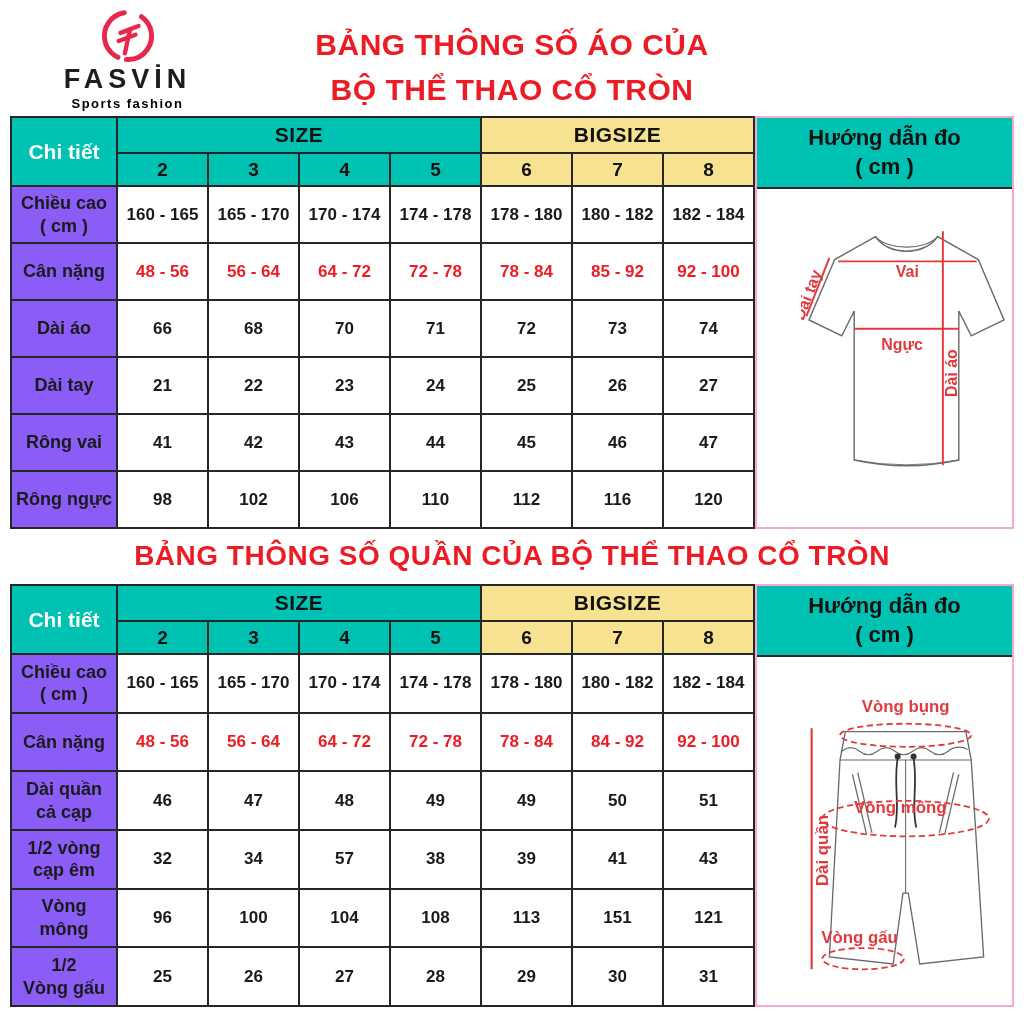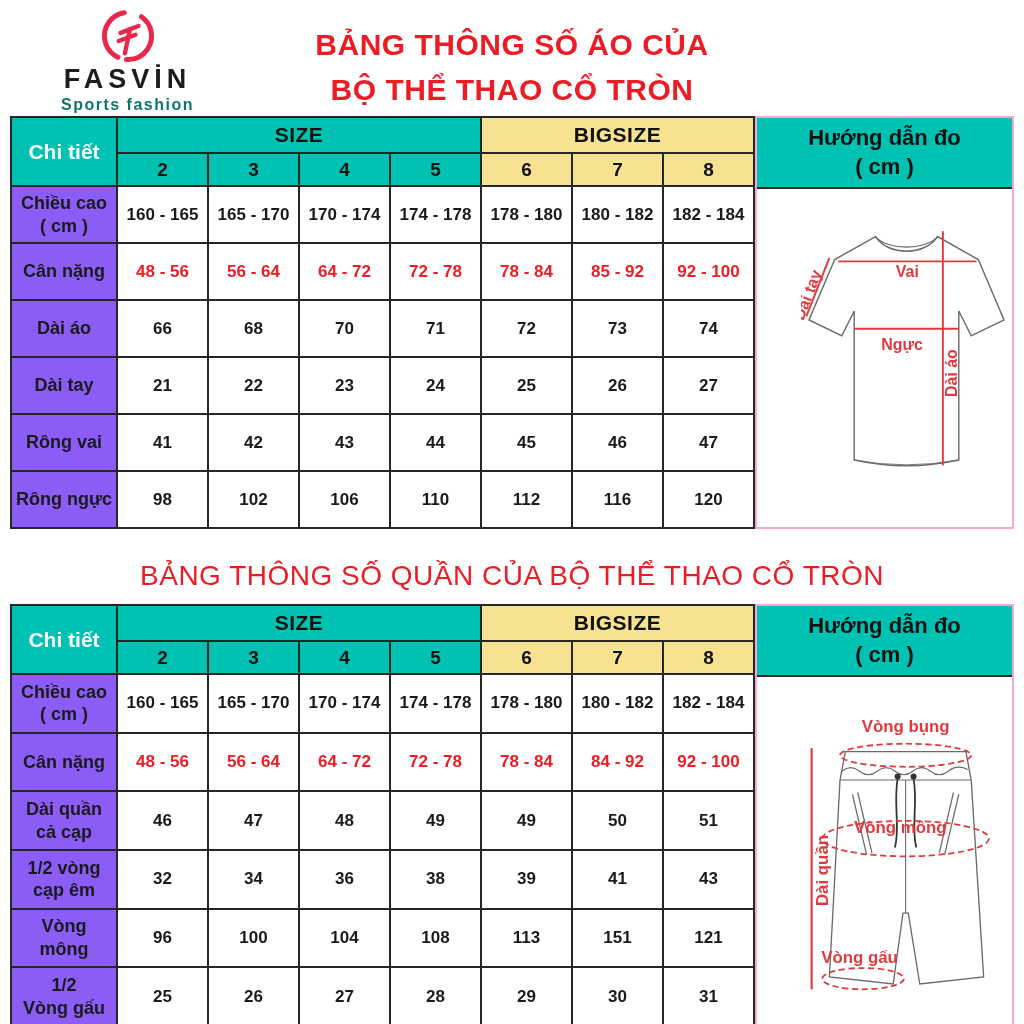--- a/index.html
+++ b/index.html
@@ -8,21 +8,21 @@
     width: 1024px; height: 1024px; margin: 0 auto; overflow: hidden;
     font-family: "Liberation Sans", sans-serif; color: #1a1a1a;
   }
   .page { position: relative; width: 1024px; padding: 0 10px; }
 
   
   .header { position: relative; height: 116px; }
   .logo { position: absolute; left: 30px; top: 6px; width: 175px; text-align: center; }
   .logo svg { display:block; margin: 0 auto; }
   .brand-name { font-size: 27px; font-weight: bold; letter-spacing: 5px; color:#1d1d1b; line-height: 1; }
-  .brand-tagline { font-size: 16px; font-weight: bold; letter-spacing: 1.5px; color:#0f766e; margin-top: 3px; }
+  .brand-tagline { font-size: 13px; font-weight: bold; letter-spacing: 1.5px; color:#000000; margin-top: 3px; }
   .main-title { padding-top: 22px; text-align: center; color: #ed1c24; font-weight: bold;
     font-size: 30px; line-height: 1.5; letter-spacing: 0.5px; }
 
   
   .block { display: flex; align-items: stretch; justify-content: space-between; }
   table.spec-table { border-collapse: collapse; table-layout: fixed; width: 745px; }
   .spec-table col.c-label { width: 106px; }
   .spec-table th, .spec-table td { border: 2px solid #262626; text-align: center; vertical-align: middle; padding: 2px; }
   .teal  { background: #00c2b2; }
   .yellow{ background: #f6e290; }
@@ -35,22 +35,22 @@
   .red-row td.val { color: #ed1c24; }
 
   
   .guide { width: 259px; margin-left: -2px; border: 2px solid #f9a8d4; display: flex; flex-direction: column; background:#fff; }
   .guide-header { background:#00c2b2; color:#111; font-weight: bold; font-size: 22px; text-align:center;
     height: 71px; display:flex; flex-direction:column; justify-content:center; line-height:1.3;
     border-bottom: 2px solid #262626; }
   .guide-body { flex: 1; display:flex; align-items:center; justify-content:center;margin-left:44px; }
 
   
-  .sub-title { text-align:center; color:#ed1c24; font-weight:normal; font-size:28px; letter-spacing:0.5px;
-    padding: 11px 0 12px 0; margin-top: 20px; }
+  .sub-title { text-align:center; color:#ed1c24; font-weight:bold; font-size:28px; letter-spacing:0.5px;
+    padding: 11px 0 12px 0; }
 
   svg text { font-family: "Liberation Sans", sans-serif; }
 </style>
 </head>
 <body>
 
 <div class="page">
 
   <div class="header">
     <div class="logo">
@@ -247,21 +247,21 @@
           <td class="val">49</td>
           <td class="val">49</td>
           <td class="val">50</td>
           <td class="val">51</td>
         </tr>
         <tr class="t1">
           <td class="row-label">1/2 vòng
 cạp êm</td>
           <td class="val">32</td>
           <td class="val">34</td>
-          <td class="val">36</td>
+          <td class="val">57</td>
           <td class="val">38</td>
           <td class="val">39</td>
           <td class="val">41</td>
           <td class="val">43</td>
         </tr>
         <tr class="t1">
           <td class="row-label">Vòng
 mông</td>
           <td class="val">96</td>
           <td class="val">100</td>

